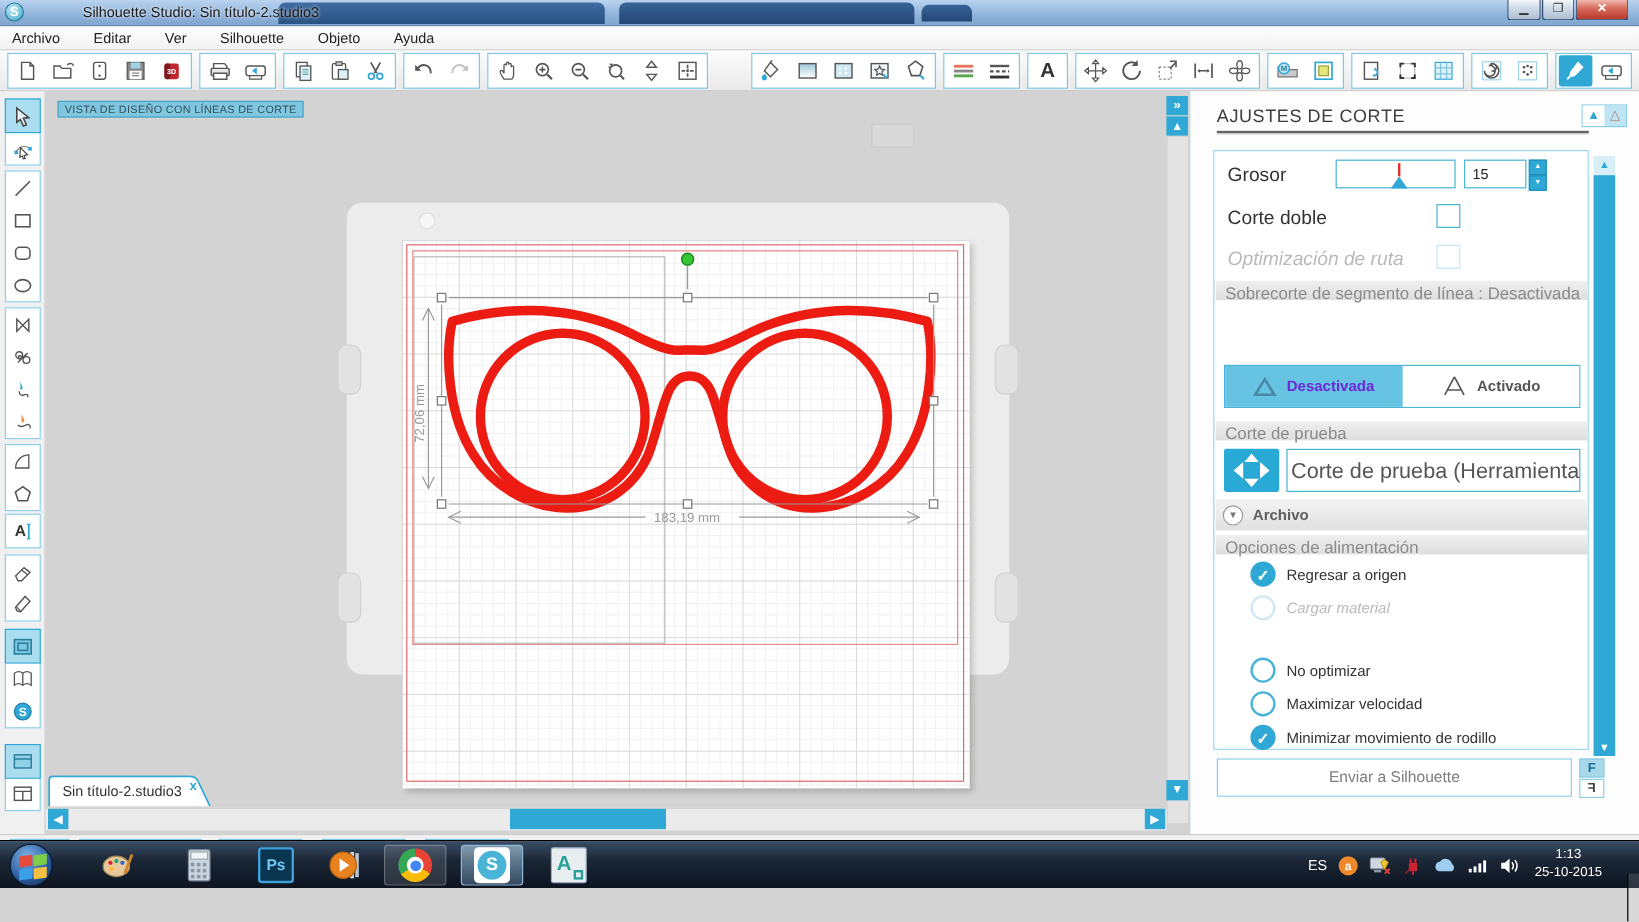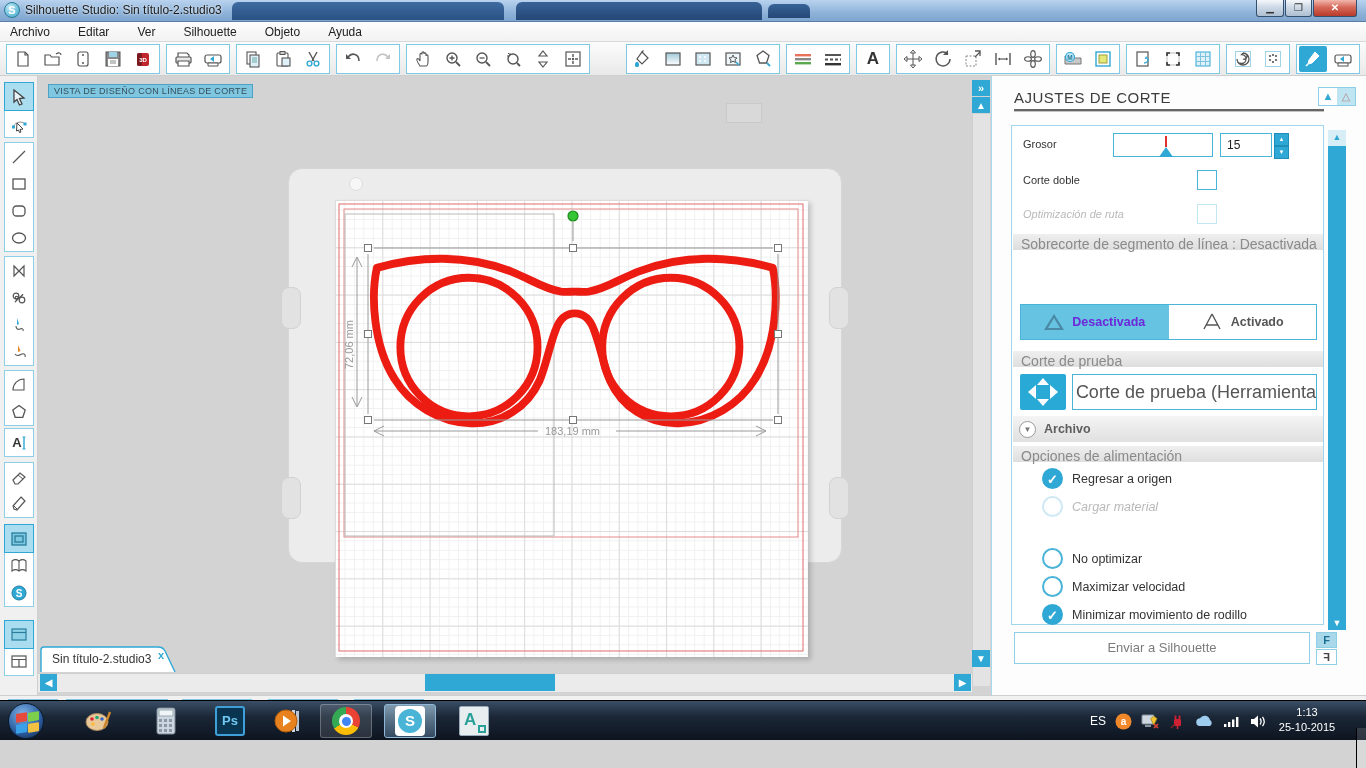--- a/index.html
+++ b/index.html
@@ -8,21 +8,21 @@
   .abs { position:absolute; }
   #app { position:relative; width:1366px; height:768px; }
 
   
   #titlebar { left:0; top:0; width:1366px; height:22px;
     background:linear-gradient(#b9d3ef,#8fb3d9 60%,#7fa6cf); border-bottom:1px solid #5a7ea8; }
   .bg-tab { top:2px; height:18px; border-radius:6px 6px 0 0; background:linear-gradient(#2e5a90,#1c3f6e); opacity:.92; }
   #title-group { left:4px; top:2px; display:flex; align-items:center; gap:5px; }
   #app-icon { width:16px; height:16px; border-radius:50%; background:radial-gradient(circle at 35% 30%,#bfe9f6,#3aa6c9); border:1px solid #2a7c99;
     color:#fff; font-size:11px; font-weight:bold; text-align:center; line-height:15px; }
-  #window-title { font-size:12px; color:#1a1a1a; text-shadow:0 0 3px #fff; white-space:nowrap; }
+  #window-title { font-size:12px; color:#1a1a1a; text-shadow:0 0 3px #fff; white-space:nowrap;margin-left:44px; }
   .win-btn { top:0; height:17px; border:1px solid #35506e; border-top:none; border-radius:0 0 3px 3px;
     background:linear-gradient(#f4f8fb,#cdd9e6 45%,#aebfd2); color:#333; font-size:10px; text-align:center; line-height:15px; }
   #btn-close { background:linear-gradient(#f2b8ae,#d6695a 45%,#b83a2b); color:#fff; font-weight:bold; }
 
   
   #menubar { left:0; top:22px; width:1366px; height:20px; background:linear-gradient(#fdfdfd,#f2f2f2);
     border-bottom:1px solid #d9d9d9; display:flex; align-items:center; padding-left:10px; gap:28px; }
   .menu-item { font-size:12px; color:#222; cursor:default; }
 
   
@@ -73,21 +73,21 @@
   #doc-tab-label { left:12px; top:6px; font-size:12px; color:#333; }
   #doc-tab-close { left:118px; top:3px; font-size:11px; font-weight:bold; color:#2fa8d5; }
 
   
   #rpanel { left:991px; top:76px; width:375px; height:619px; background:#fdfdfd; border-left:1px solid #a9d9ec; }
   #rp-title { left:22px; top:13px; font-size:15px; letter-spacing:.5px; color:#3c3c3c; }
   #rp-rule { left:22px; top:33px; width:310px; height:3px; border-top:2px solid #666; border-bottom:1px solid #c4c4c4; }
   #rp-collapse { left:326px; top:11px; display:flex; border:1px solid #8ccfe6; }
   .rp-col-btn { width:18px; height:17px; font-size:11px; text-align:center; line-height:16px; }
   #rp-box { left:19px; top:49px; width:313px; height:500px; border:1px solid #9fd8ec; background:#fff; }
-  .rp-label { font-size:11px; color:#333; }
+  .rp-label { font-size:16px; color:#333; }
   .rp-label.dis { color:#b9b9b9;font-style:italic; }
   .graybar { left:1px; width:310px; height:16px; background:linear-gradient(#efefef,#dedede);
     font-size:14px; color:#8a8a8a; padding:2px 0 0 8px; }
   #grosor-slider { left:101px; top:7px; width:100px; height:24px; border:1px solid #49b3d8; background:#fff; }
   #grosor-redline { left:51px; top:2px; width:1.5px; height:11px; background:#e03030; }
   #grosor-thumb { left:45px; top:13px; width:0; height:0; border-left:7px solid transparent; border-right:7px solid transparent; border-bottom:10px solid #2fa8d5; }
   #grosor-value { left:208px; top:7px; width:52px; height:24px; border:1px solid #49b3d8; font-size:12px; color:#222; padding:4px 0 0 6px; }
   #grosor-spin { left:262px; top:7px; width:15px; height:24px; display:flex; flex-direction:column; }
   .spin-half { flex:1; background:#2fa8d5; color:#fff; font-size:6px; text-align:center; line-height:11px; border:1px solid #1f8fba; }
   .cb { width:20px; height:20px; border:1.5px solid #49b3d8; background:#fff; }

